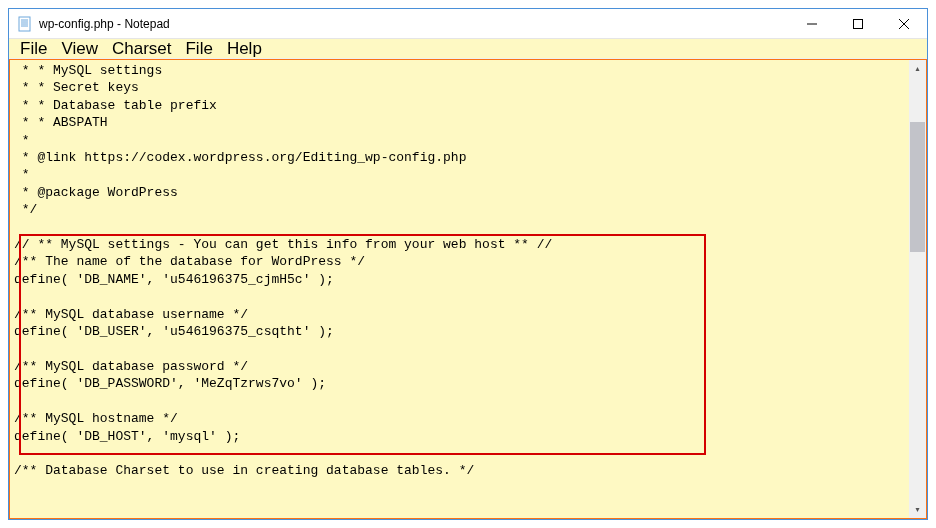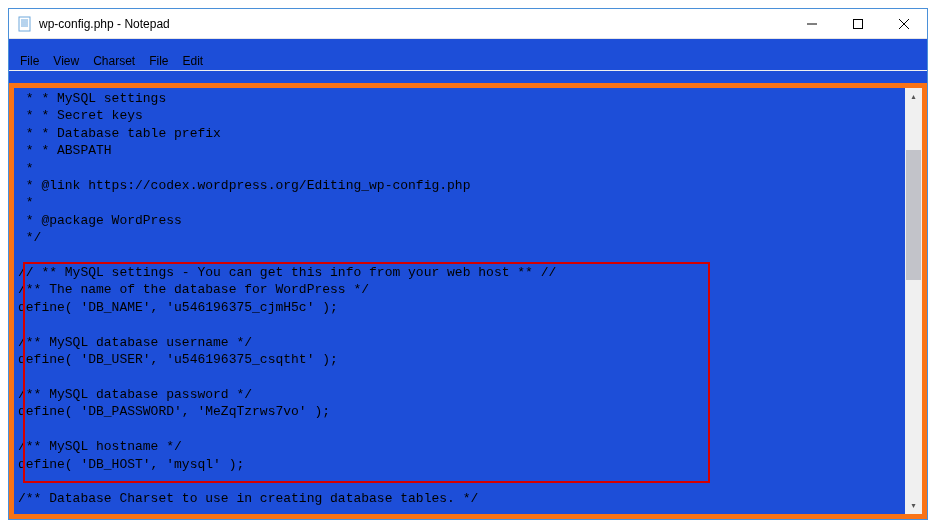--- a/index.html
+++ b/index.html
@@ -8,24 +8,23 @@
       background: #fff;
       width: 936px;
       height: 528px;
       overflow: hidden;
     }
     .outer-frame {
       width: 920px;
       height: 512px;
       margin: 8px;
       border: 1px solid #4a90d9;
-      background: #1d4ed8;
+      background: #fef9c3;
       display: flex;
       flex-direction: column;
-      gap: 12px;
     }
     .titlebar {
       height: 30px;
       background: #fff;
       display: flex;
       align-items: center;
       padding: 0 0 0 8px;
       border-bottom: 1px solid #e5e5e5;
     }
     .titlebar-icon {
@@ -51,31 +50,31 @@
       justify-content: center;
       font-size: 10px;
       color: #000;
     }
     .win-btn svg { width: 10px; height: 10px; }
     .menubar {
       height: 20px;
       display: flex;
       align-items: center;
       padding: 0 4px;
-      font-size: 12px;
+      font-size: 17px;
       color: #000;
       border-bottom: 1px solid #f0f0f0;
     }
     .menu-item {
       padding: 1px 7px;
     }
     .editor-area {
       flex: 1;
       position: relative;
-      border: 5px solid #f97316;
+      border: 1px solid #f97316;
       margin: 0;
       overflow: hidden;
     }
     .editor-content {
       position: absolute;
       top: 0; left: 0; right: 17px; bottom: 0;
       padding: 2px 4px;
       font-family: Consolas, "Courier New", monospace;
       font-size: 13px;
       line-height: 17.4px;
@@ -154,21 +153,21 @@
           </svg>
       </div>
     </div>
   </div>
 
   <div class="menubar">
     <span class="menu-item">File</span>
     <span class="menu-item">View</span>
     <span class="menu-item">Charset</span>
     <span class="menu-item">File</span>
-    <span class="menu-item">Edit</span>
+    <span class="menu-item">Help</span>
   </div>
 
   <div class="editor-area">
     <div class="editor-content"><div> * * MySQL settings</div><div> * * Secret keys</div><div> * * Database table prefix</div><div> * * ABSPATH</div><div> *</div><div> * @link https://codex.wordpress.org/Editing_wp-config.php</div><div> *</div><div> * @package WordPress</div><div> */</div><div>&nbsp;</div><div>// ** MySQL settings - You can get this info from your web host ** //</div><div>/** The name of the database for WordPress */</div><div>define( 'DB_NAME', 'u546196375_cjmH5c' );</div><div>&nbsp;</div><div>/** MySQL database username */</div><div>define( 'DB_USER', 'u546196375_csqtht' );</div><div>&nbsp;</div><div>/** MySQL database password */</div><div>define( 'DB_PASSWORD', 'MeZqTzrws7vo' );</div><div>&nbsp;</div><div>/** MySQL hostname */</div><div>define( 'DB_HOST', 'mysql' );</div><div>&nbsp;</div><div>/** Database Charset to use in creating database tables. */</div></div>
 
     <div class="highlight-box"></div>
 
     <div class="vscroll">
       <div class="vscroll-btn up">
         <span>▴</span>

